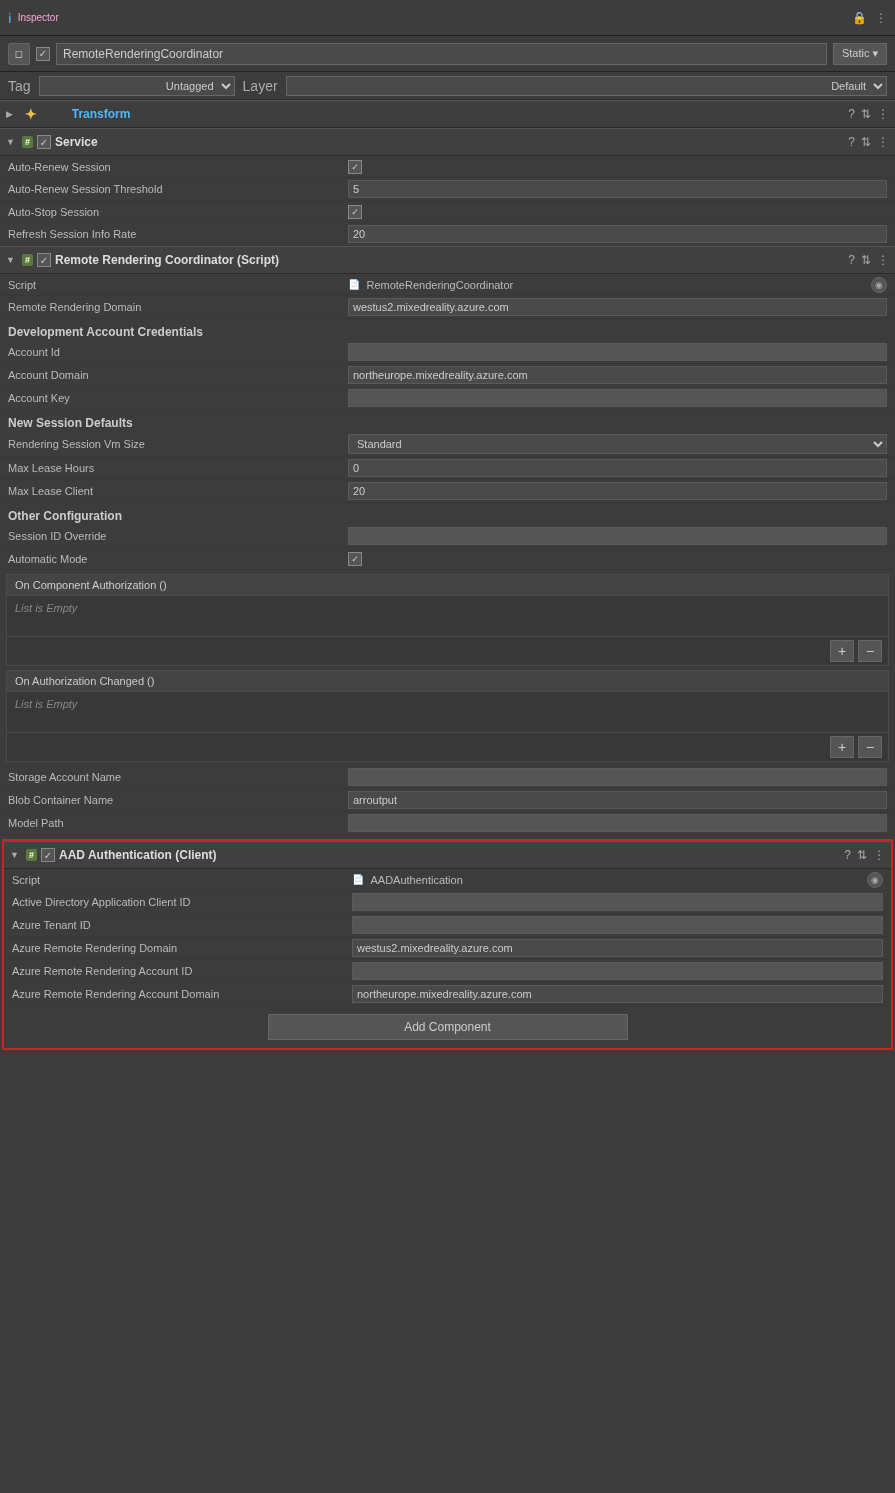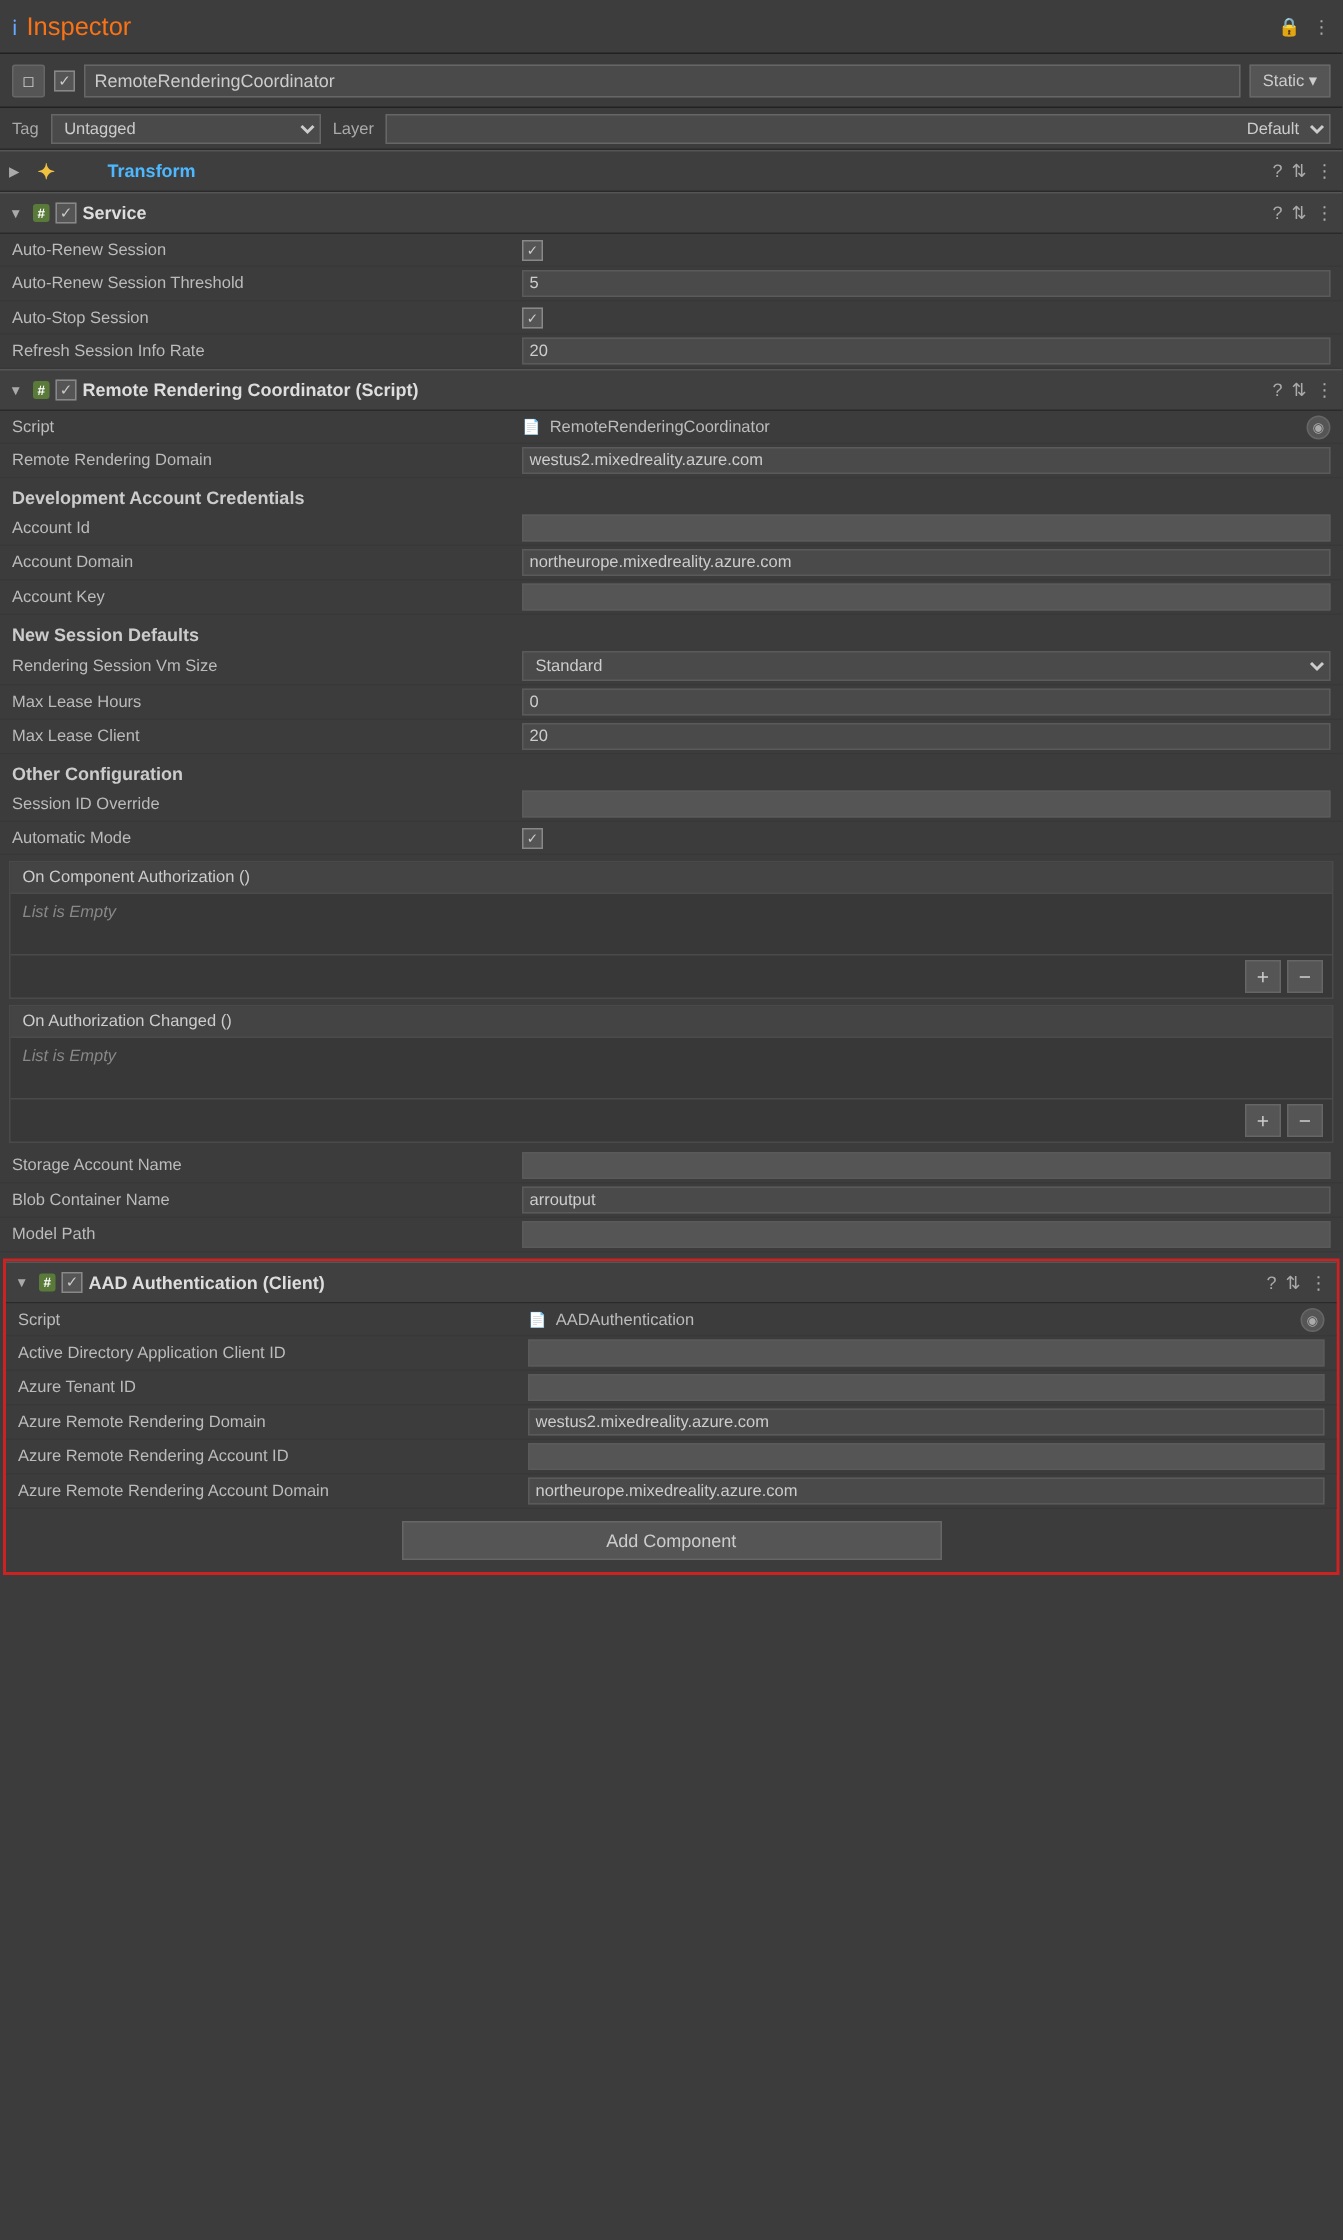--- a/index.html
+++ b/index.html
@@ -19,22 +19,22 @@
       align-items: center;
       height: 36px;
       padding: 0 8px;
     }
     .inspector-header .info-icon {
       color: #6af;
       margin-right: 6px;
       font-size: 14px;
     }
     .inspector-title {
-      color: #f97316;
-      font-size: 17px;
+      color: #f9a8d4;
+      font-size: 10px;
     }
     .header-right {
       margin-left: auto;
       display: flex;
       gap: 8px;
       color: #aaa;
     }
 
     
     .object-bar {
@@ -82,30 +82,30 @@
     
     .tag-layer-row {
       background: #3c3c3c;
       display: flex;
       align-items: center;
       height: 28px;
       padding: 0 8px;
       gap: 8px;
       border-bottom: 1px solid #2a2a2a;
     }
-    .tag-label, .layer-label { color: #aaa; font-size: 11px; }
+    .tag-label, .layer-label { color: #aaa; font-size: 14px; }
     .tag-select, .layer-select {
       background: #4a4a4a;
       border: 1px solid #666;
       color: #ccc;
       height: 20px;
       font-size: 11px;
       padding: 0 4px;
     }
-    .tag-select { width: 180px; }
+    .tag-select { width: 196px; text-align: right; }
     .layer-select { flex: 1; text-align: right; }
 
     
     .section-header {
       background: #404040;
       display: flex;
       align-items: center;
       height: 28px;
       padding: 0 6px;
       border-bottom: 1px solid #2a2a2a;

